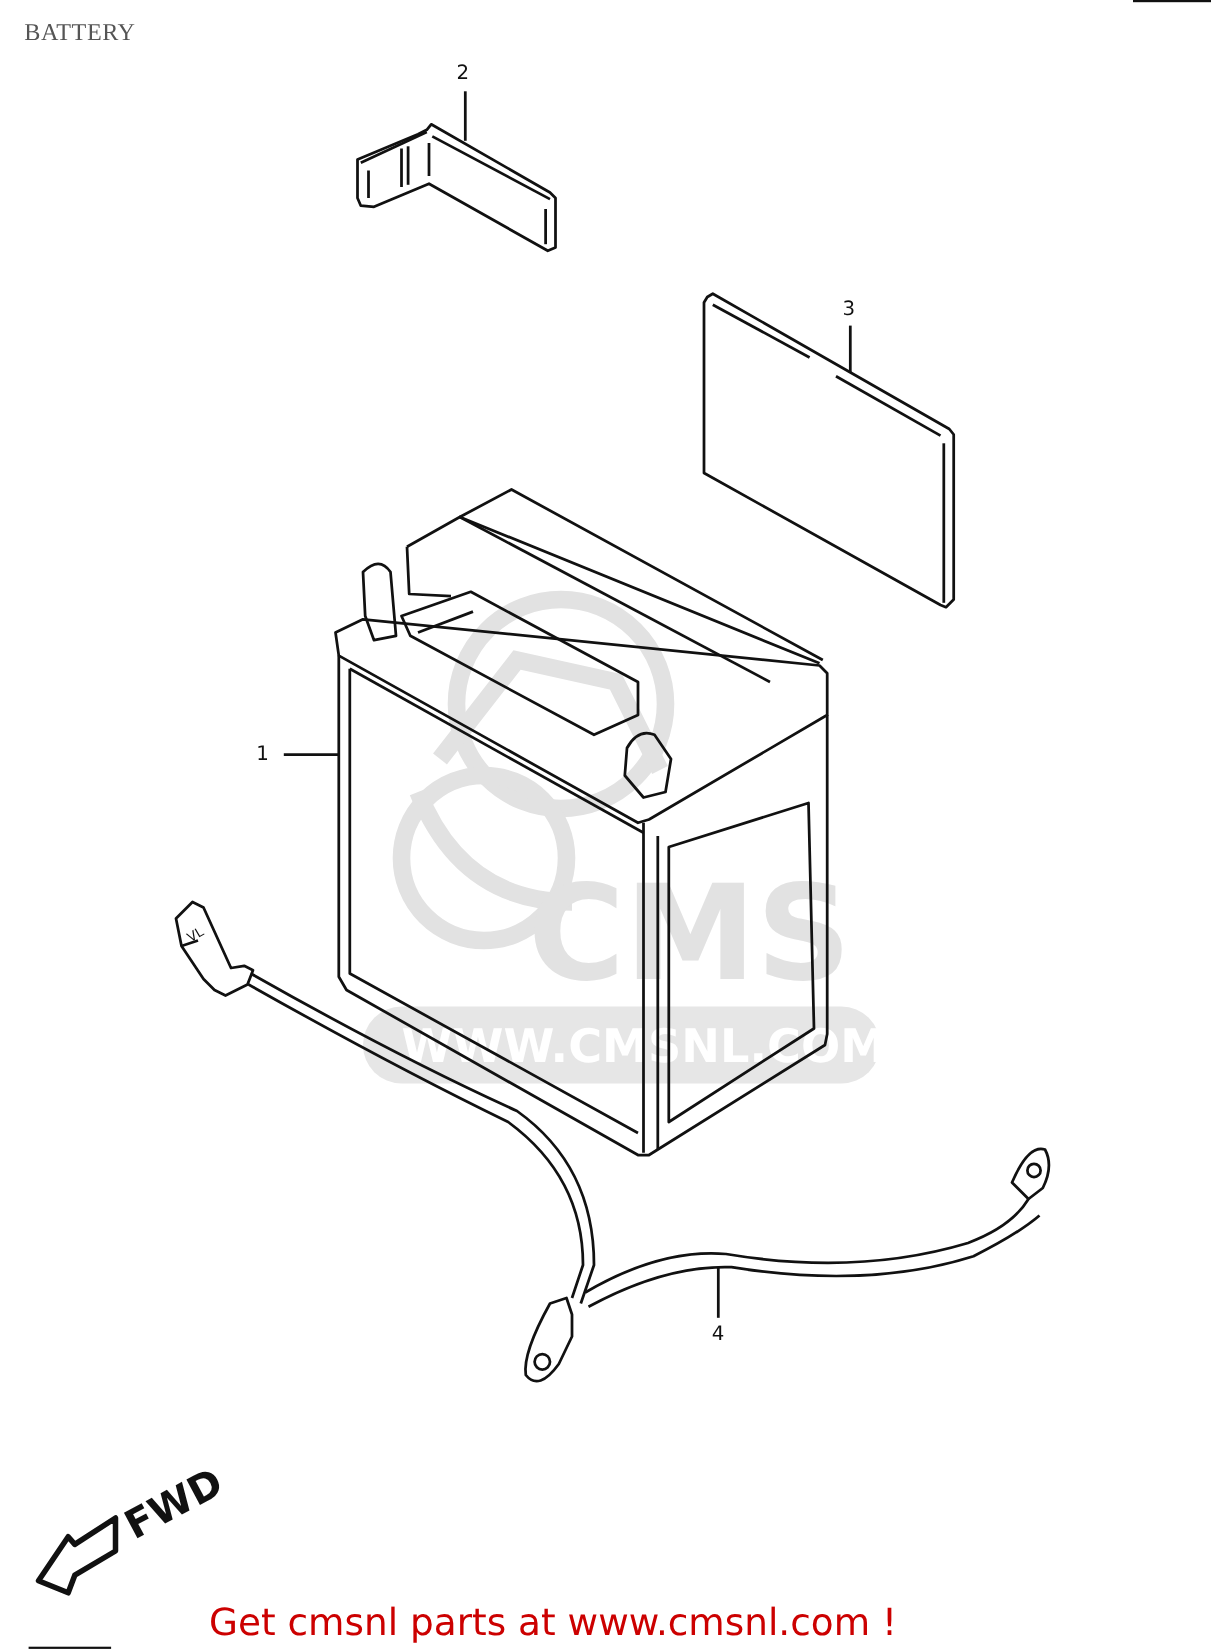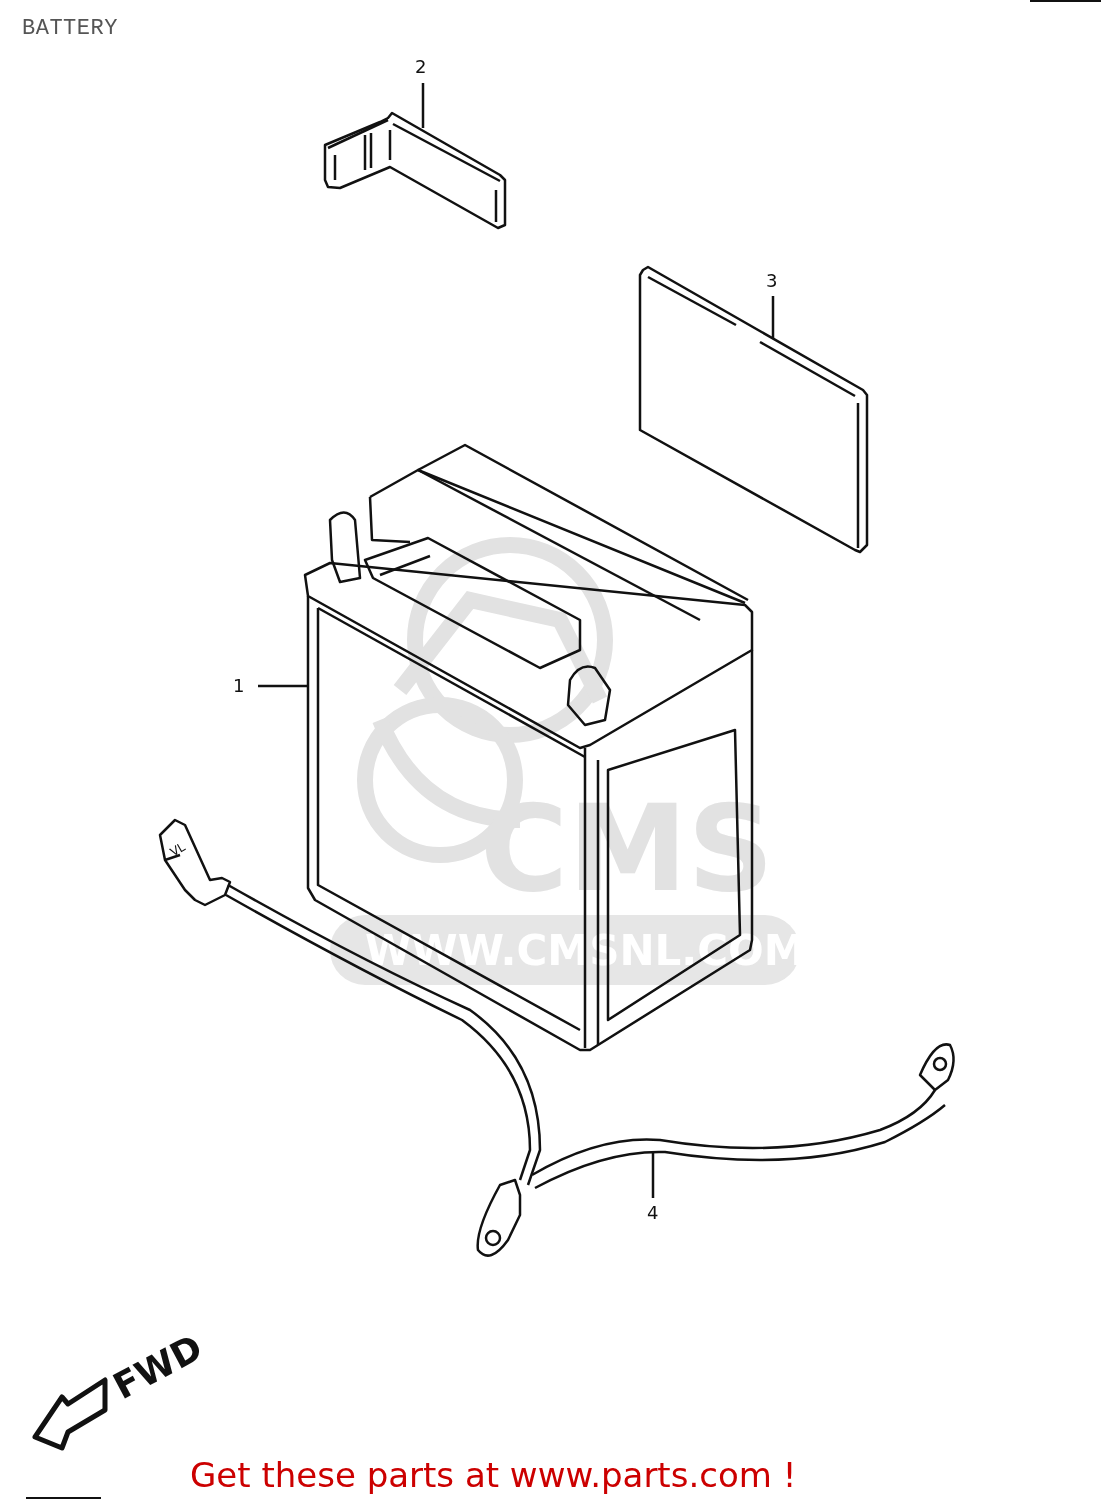--- a/index.html
+++ b/index.html
@@ -1,17 +1,17 @@
 <!DOCTYPE html>
 <html><head>
 <meta charset="utf-8">
 <style>
   html, body { margin: 0; padding: 0; background: #ffffff; }
   body { width: 1101px; height: 1500px; position: relative; overflow: hidden; font-family: "DejaVu Sans", sans-serif; }
-  .title { position: absolute; left: 22px; top: 16px; font-size: 22px; color: #555555; letter-spacing: 0.5px; font-family: Liberation Mono, monospace; }
+  .title { position: absolute; left: 22px; top: 16px; font-size: 22px; color: #555555; letter-spacing: 0.5px; font-family: Liberation Serif, serif; }
   .footer-link { position: absolute; left: 190px; top: 1455px; font-size: 34px; color: #cc0000; font-family: "DejaVu Sans", sans-serif; text-decoration: none; white-space: nowrap; }
   .part-label { position: absolute; font-size: 18px; color: #111; font-family: "DejaVu Sans", sans-serif; }
   svg.diagram { position: absolute; left: 0; top: 0; }
   .wm-text { font-family: "DejaVu Sans", sans-serif; font-weight: bold; }
   .top-rule { position: absolute; top: 0; height: 2px; background: #111; }
   .bottom-rule { position: absolute; height: 2px; background: #111; }
 </style>
 </head>
 <body>
 
@@ -102,13 +102,13 @@
     <path d="M35 1437 L62 1397 L68 1404 L105 1380 L105 1410 L68 1432 L62 1448 Z"></path>
   </g>
   <text x="122" y="1400" font-size="36" font-weight="bold" fill="#111" transform="rotate(-28 122 1400)" font-family="DejaVu Sans, sans-serif">FWD</text>
 </svg>
 
 <div class="part-label" style="left:233px; top:675px;">1</div>
 <div class="part-label" style="left:415px; top:56px;">2</div>
 <div class="part-label" style="left:766px; top:270px;">3</div>
 <div class="part-label" style="left:647px; top:1202px;">4</div>
 
-<a class="footer-link">Get these parts at www.parts.com !</a>
+<a class="footer-link">Get cmsnl parts at www.cmsnl.com !</a>
 
 </body></html>

